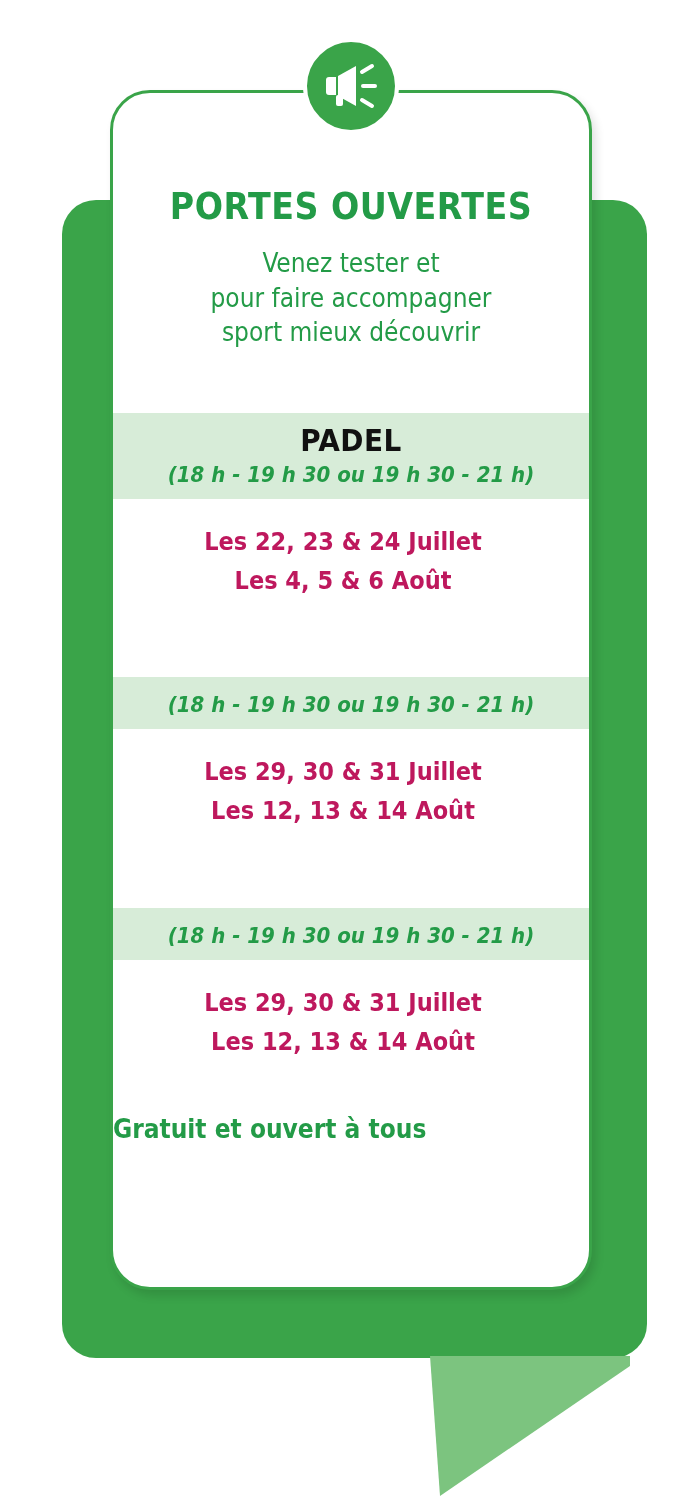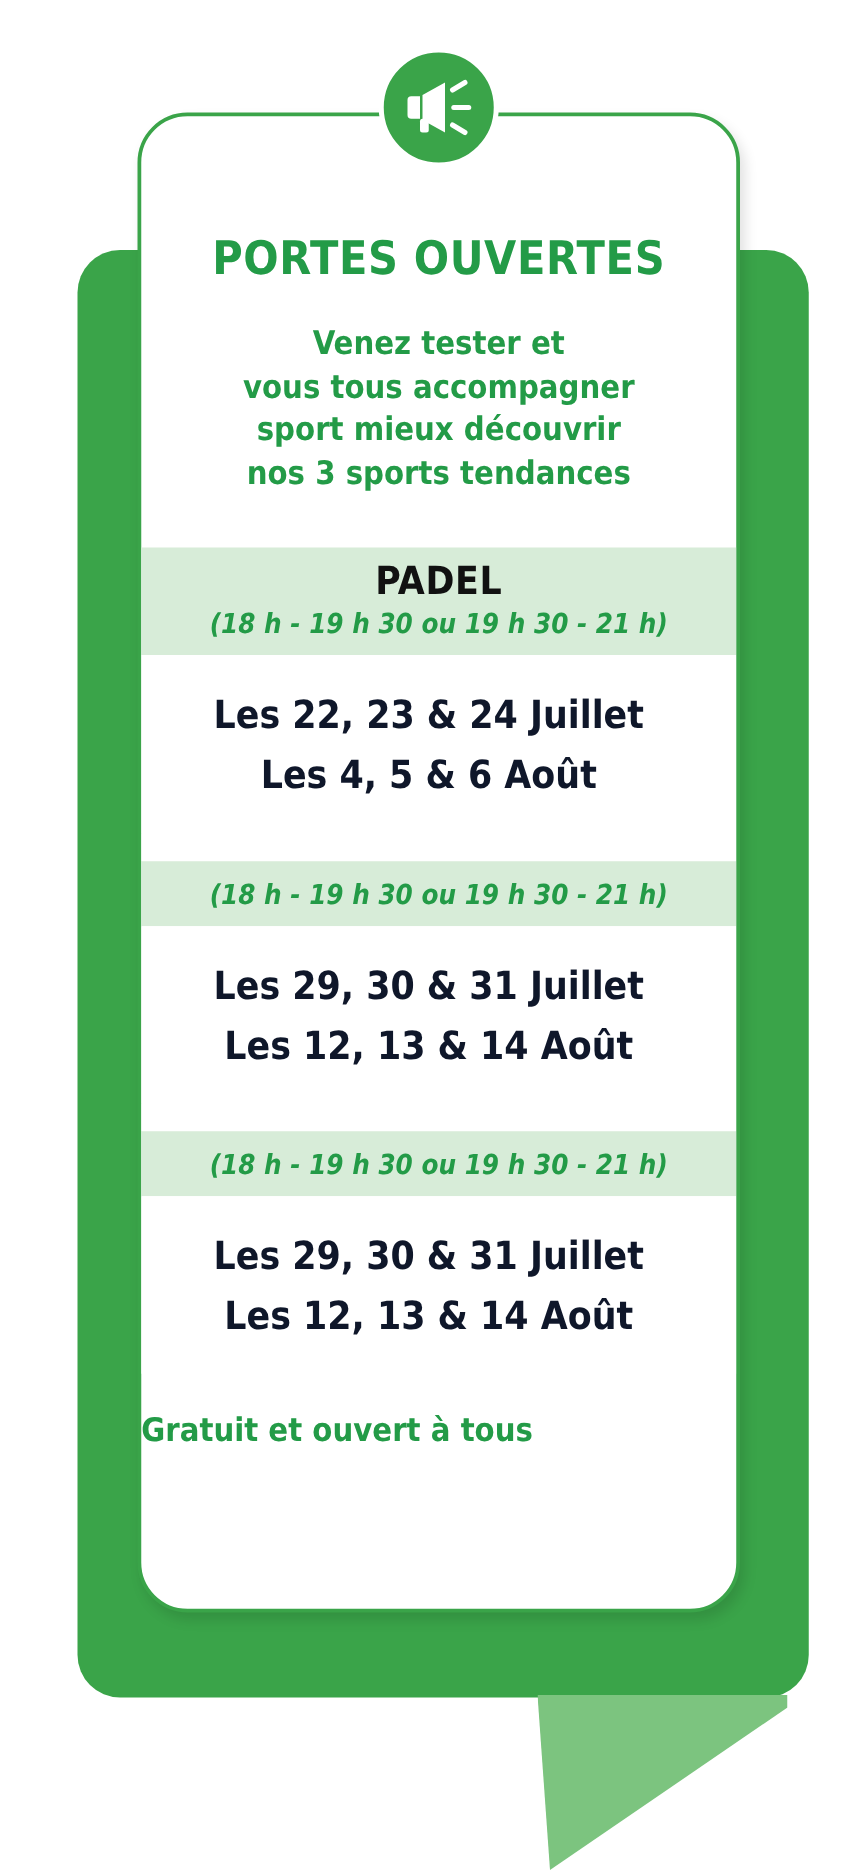--- a/index.html
+++ b/index.html
@@ -89,32 +89,32 @@
     padding-top: 92px;
     text-align: center;
     color: #239b47;
     font-size: 37px;
     font-weight: bold;
     letter-spacing: 0.5px;
     font-family: "DejaVu Sans Condensed", "Liberation Sans Narrow", "Liberation Sans", sans-serif;
   }
 
   .subtitle {
-    margin: 12px;
+    margin: 0;
     padding-top: 18px;
     text-align: center;
     color: #239b47;
     font-size: 26px;
-    font-weight: bold;
+    font-weight: normal;
     line-height: 1.33;
     font-family: "DejaVu Sans Condensed", "Liberation Sans Narrow", "Liberation Sans", sans-serif;
   }
   .subtitle div { white-space: nowrap; }
 
-  .section { width: 100%; }
+  .section { width: 100%; margin-top: 33px; }
 
   .section-head {
     background: #d7ecd8;
     padding: 10px 0 12px 0;
     text-align: center;
   }
   .section-name {
     color: #111111;
     font-size: 31px;
     font-weight: bold;
@@ -128,22 +128,22 @@
     font-weight: bold;
     padding-top: 5px;
     font-family: "DejaVu Sans Condensed", "Liberation Sans Narrow", "Liberation Sans", sans-serif;
     font-style: italic;
   }
 
   .section-dates {
     background: #ffffff;
     text-align: center;
     padding: 24px 16px 22px 0;
-    color: #0f172a;
-    font-size: 31px;
+    color: #be185d;
+    font-size: 25px;
     font-weight: bold;
     line-height: 1.55;
     font-family: "DejaVu Sans Condensed", "Liberation Sans Narrow", "Liberation Sans", sans-serif;
   }
   .gap { height: 22px; background:#ffffff; }
 
   .footer-note {
     text-align: left;
     color: #239b47;
     font-size: 26px;
@@ -167,23 +167,22 @@
     </svg>
   </div>
 
   <div class="white-card">
     <div class="card-inner">
 
       <h1 class="title">PORTES OUVERTES</h1>
 
       <div class="subtitle">
         <div>Venez tester et</div>
-        <div>vous tous accompagner</div>
+        <div>pour faire accompagner</div>
         <div>sport mieux découvrir</div>
-        <div>nos 3 sports tendances</div>
       </div>
 
       <div style="height:30px"></div>
 
       <div class="section">
         <div class="section-head">
           <div class="section-name">PADEL</div>
           <div class="section-hours">(18 h - 19 h 30 ou 19 h 30 - 21 h)</div>
         </div>
         <div class="section-dates">

